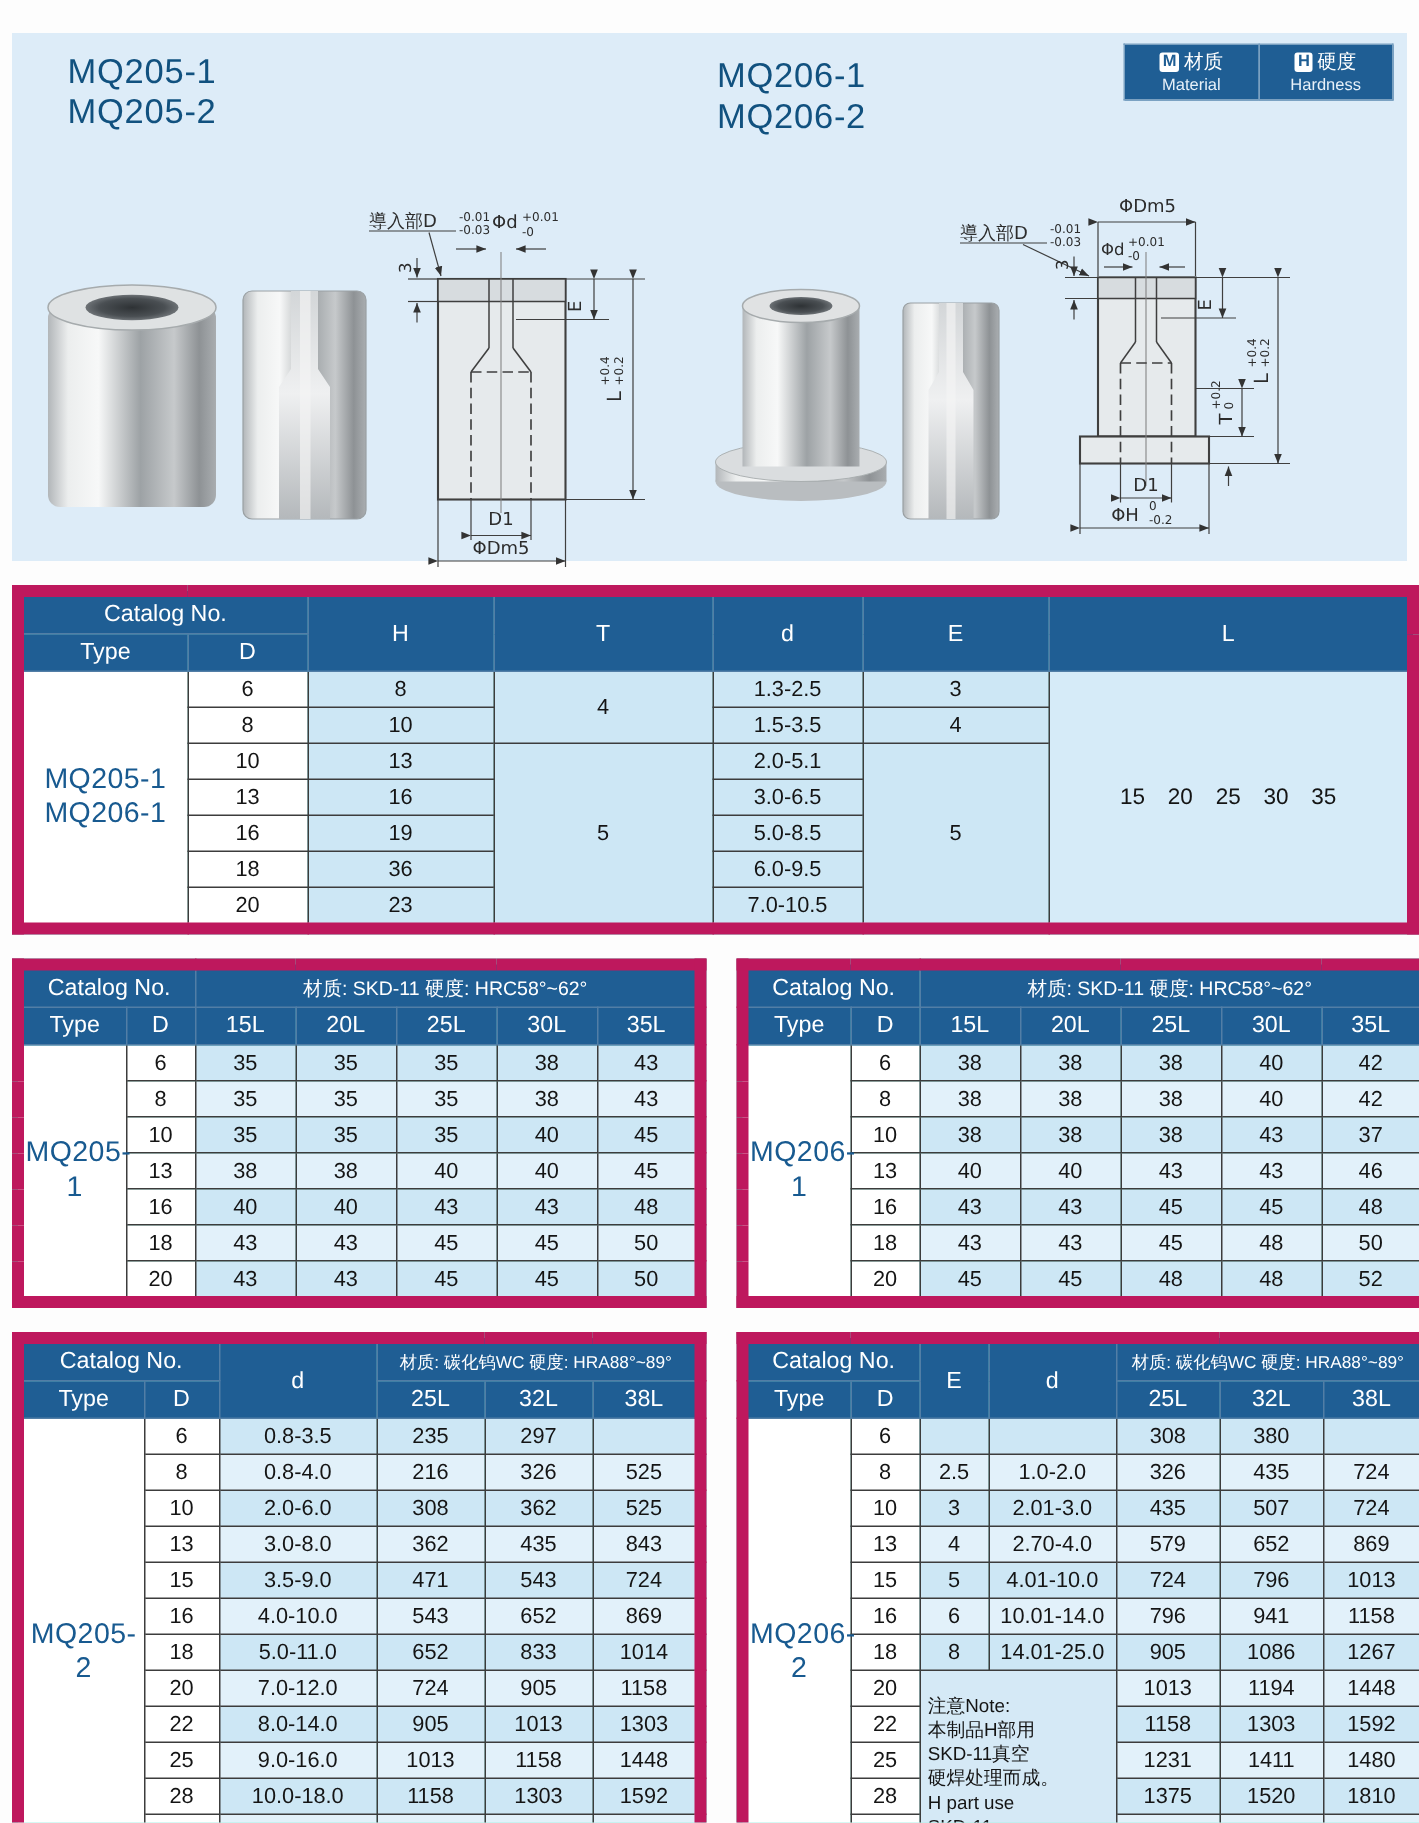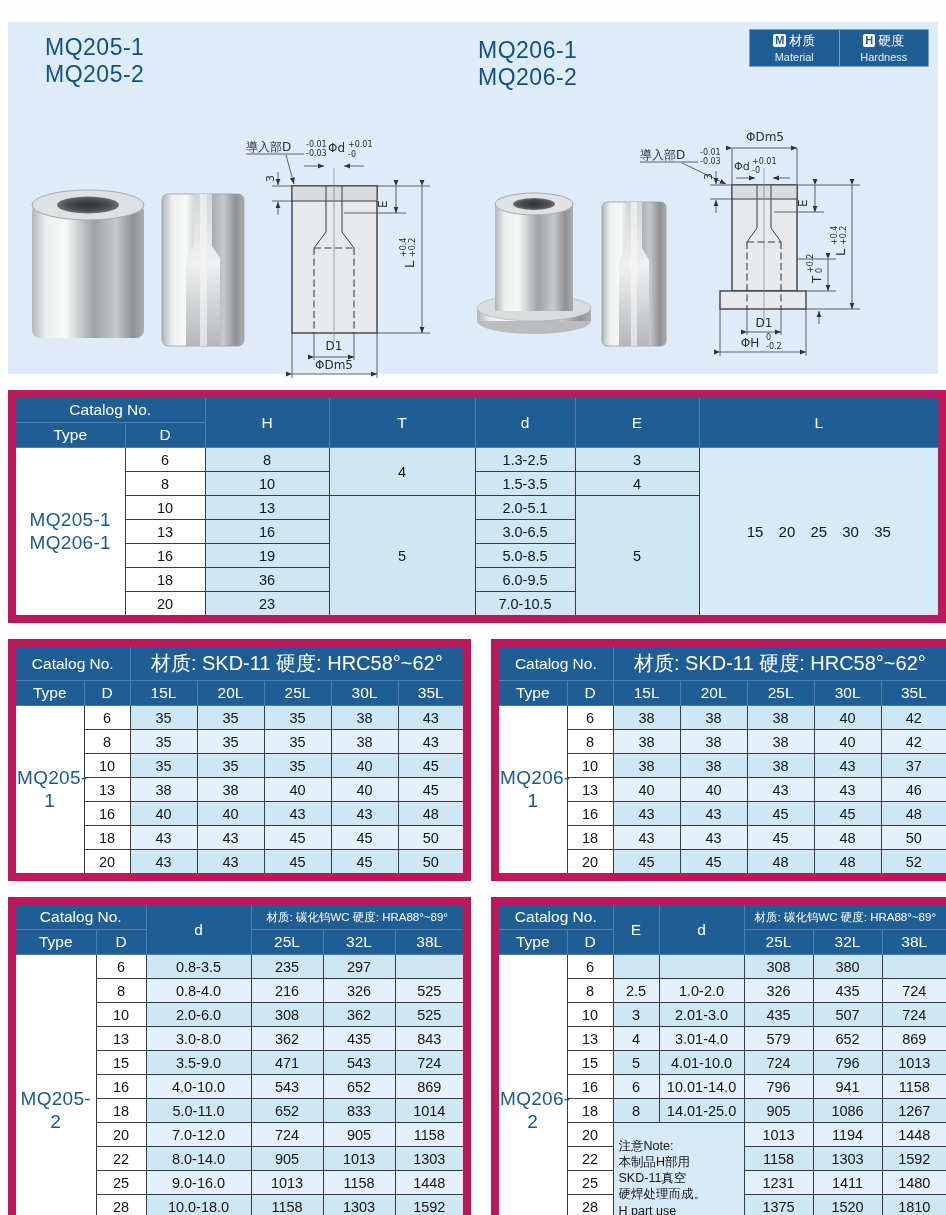--- a/index.html
+++ b/index.html
@@ -30,21 +30,21 @@
   .cl{stroke:#808080;stroke-width:.7;fill:none;}
   .dash{stroke:#3f3f3f;stroke-width:1.1;fill:none;stroke-dasharray:7 3.5;}
 
   
   table.data{border-collapse:collapse;table-layout:fixed;border:8px solid #be185d;background:#5eead4;}
   table.data th{background:#1f5e94;color:#fff;font-weight:normal;font-size:15.5px;padding:3px 1px;border:1px solid #527ea6;text-align:center;}
   table.data td{font-size:14.5px;text-align:center;padding:2px 1px;border:1px solid #3c3c3c;background:#cde7f5;color:#141414;height:19px;}
   table.data td.dcol{background:#fff;}
   table.data td.type{background:#fff;color:#185a90;font-size:19px;line-height:1.2;letter-spacing:.3px;}
   table.data td.lspan{word-spacing:11px;background:#d6ebf8;font-size:15px;}
-  table.data th.spec{font-size:20px;}
+  table.data th.spec{font-size:13px;}
   table.data th.spec2{font-size:11.5px;}
   table.data td.note{text-align:left;font-size:12.5px;line-height:1.3;background:#d5e9f6;padding:2px 5px;}
   table.striped tbody tr:nth-child(even) td:not(.dcol):not(.type):not(.note){background:#e2f1fa;}
 
   .main-wrap{margin:16px 8px 0 8px;}
   #main-table{width:930px;}
   .row2{display:flex;gap:20px;margin:16px 8px 0 8px;}
   .row2 table{width:455px;}
 </style>
 </head>
@@ -695,21 +695,21 @@
           <td class="dcol">10</td>
           <td>3</td>
           <td>2.01-3.0</td>
           <td>435</td>
           <td>507</td>
           <td>724</td>
         </tr>
         <tr>
           <td class="dcol">13</td>
           <td>4</td>
-          <td>3.01-4.0</td>
+          <td>2.70-4.0</td>
           <td>579</td>
           <td>652</td>
           <td>869</td>
         </tr>
         <tr>
           <td class="dcol">15</td>
           <td>5</td>
           <td>4.01-10.0</td>
           <td>724</td>
           <td>796</td>

